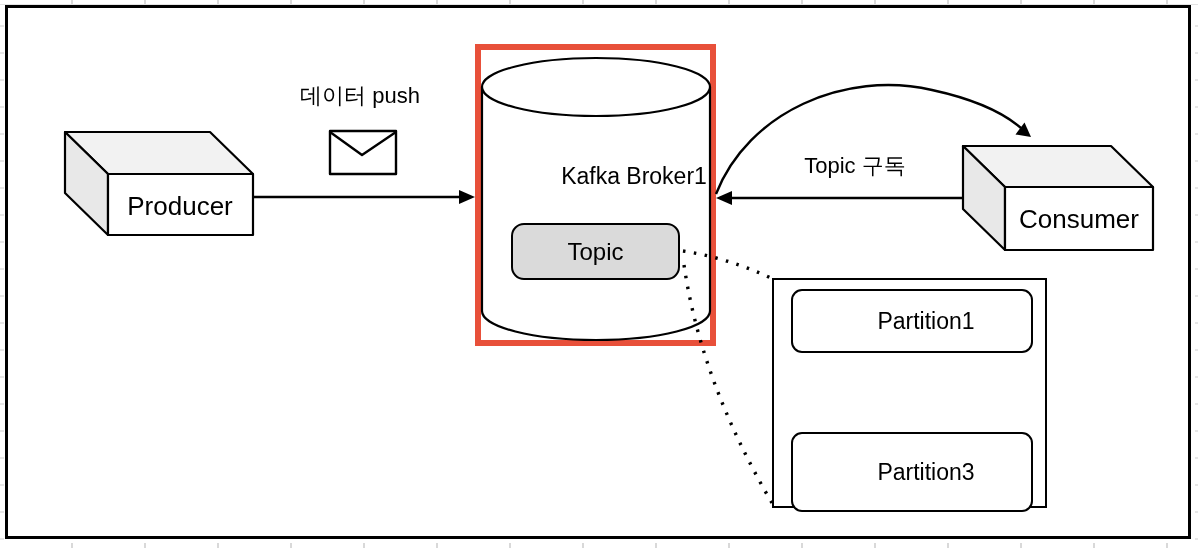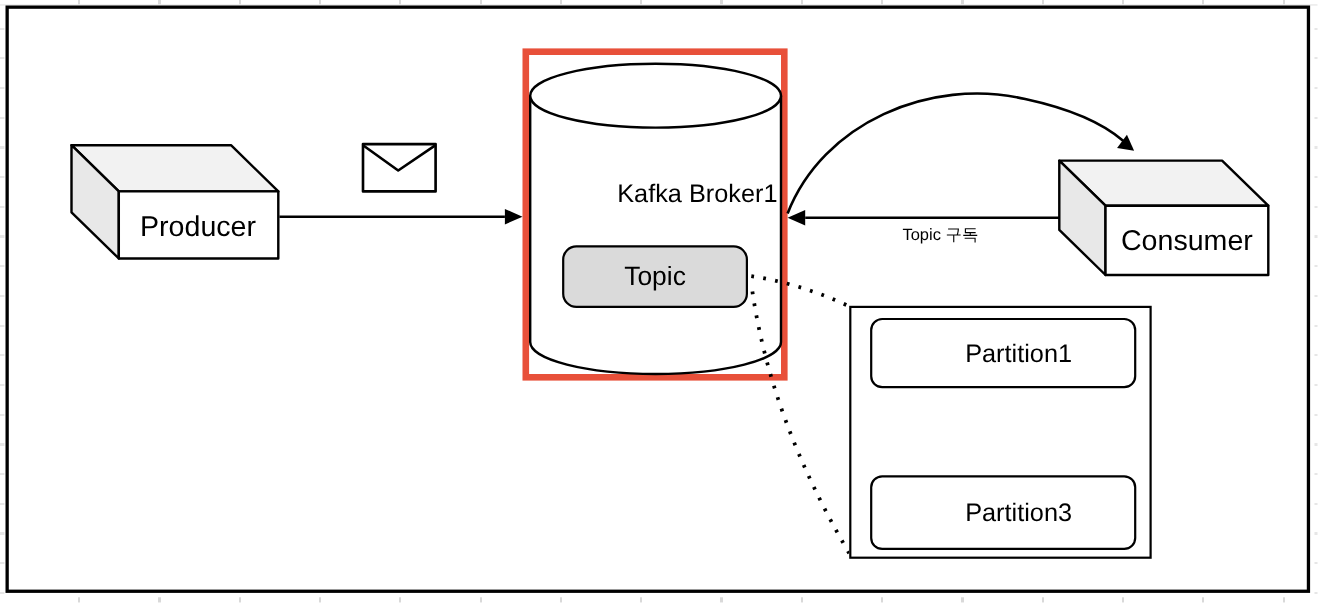--- a/index.html
+++ b/index.html
@@ -44,31 +44,31 @@
   }
   .partition{
     position:absolute;left:17px;width:242px;
     background:#fff;border:2px solid #000;border-radius:11px;
     box-sizing:border-box;
     display:flex;align-items:center;justify-content:center;
     font-size:23px;color:#000;padding-left:28px;
   }
   .p1{top:9px;height:64px;}
   .p2{top:80px;height:66px;}
-  .p3{top:152px;height:68px;}
+  .p3{top:152px;height:80px;}
   .label{
     position:absolute;z-index:5;color:#000;white-space:nowrap;
     transform:translate(-50%,-50%);
   }
   .lbl-producer{left:180px;top:206px;font-size:26px;}
   .lbl-consumer{left:1079px;top:219px;font-size:26px;}
   .lbl-broker{left:596px;top:176px;font-size:23px;margin-left:38px;}
   .lbl-push{left:360px;top:96px;font-size:22px;}
   .lbl-pull{left:882px;top:68px;font-size:22px;}
-  .lbl-subscribe{left:855px;top:166px;font-size:15px;margin-top:48px;}
+  .lbl-subscribe{left:855px;top:166px;font-size:22px;}
 </style>
 </head>
 <body>
 
 <div id="canvas">
 
   <div class="tick-strip tick-top"></div>
   <div class="tick-strip tick-bottom"></div>
   <div class="tick-strip tick-left"></div>
   <div class="tick-strip tick-right"></div>
@@ -125,14 +125,15 @@
   <div class="topic-box">Topic</div>
 
   <div class="partition-wrap">
     <div class="partition p1">Partition1</div>
     <div class="partition p3">Partition3</div>
   </div>
 
   <div class="label lbl-producer">Producer</div>
   <div class="label lbl-consumer">Consumer</div>
   <div class="label lbl-broker">Kafka Broker1</div>
+  <div class="label lbl-push">데이터 push</div>
   <div class="label lbl-subscribe">Topic 구독</div>
 </div>
 
 </body></html>

